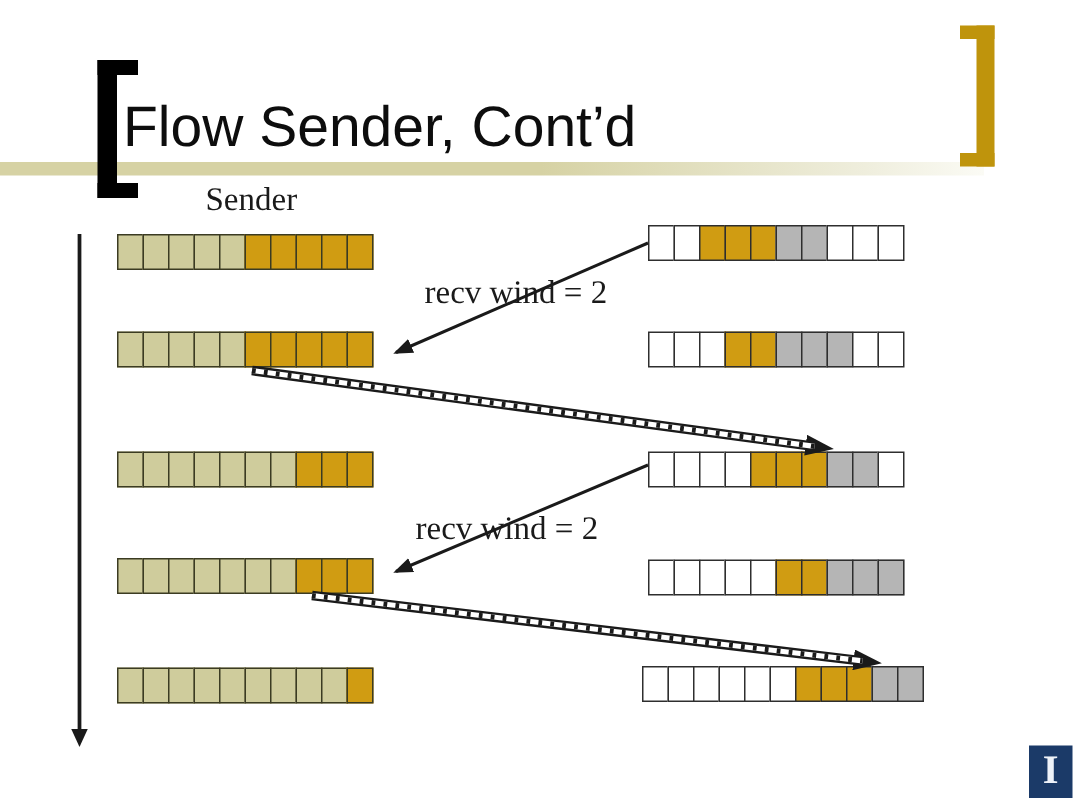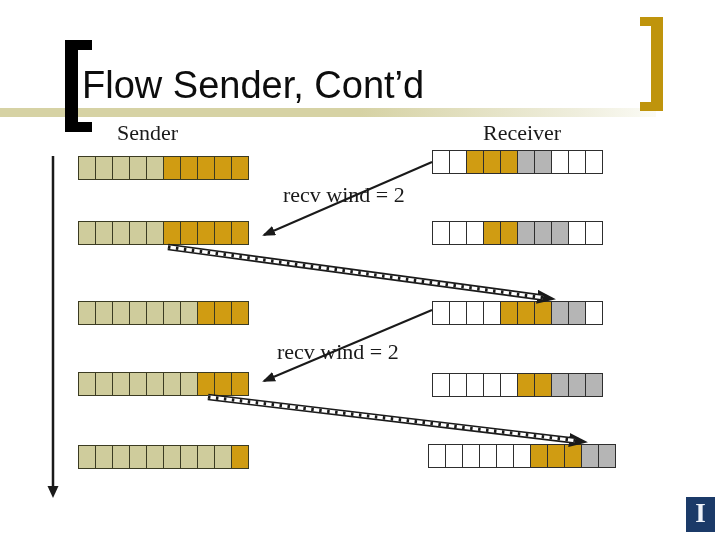--- a/index.html
+++ b/index.html
@@ -7,21 +7,21 @@
          font-family:"Liberation Serif", serif;}
   .band{position:absolute;left:0;top:108px;width:656px;height:9px;
         background:linear-gradient(to right,#d6d2a4 0%,#d6d2a4 55%,#efeedd 88%,#fbfbf5 100%);}
   .bracket-left{position:absolute;left:65px;top:40px;width:27px;height:92px;box-sizing:border-box;
         border-left:13px solid #000;border-top:10px solid #000;border-bottom:10px solid #000;}
   .bracket-right{position:absolute;left:640px;top:17px;width:23px;height:94px;box-sizing:border-box;
         border-right:12px solid #bf940c;border-top:9px solid #bf940c;border-bottom:9px solid #bf940c;}
   .title{position:absolute;left:82px;top:64px;margin:0;font-family:"Liberation Sans",sans-serif;
         font-size:38px;font-weight:400;color:#0d0d0d;letter-spacing:0px;white-space:nowrap;}
   .side-label{position:absolute;font-size:22px;color:#1a1a1a;white-space:nowrap;}
-  .sender-pos{left:117px;top:120px;}
+  .sender-pos{left:137px;top:120px;}
   .receiver-pos{left:483px;top:120px;}
   .wind-label{position:absolute;font-size:22px;color:#1a1a1a;white-space:nowrap;}
   .wind1-pos{left:283px;top:182px;}
   .wind2-pos{left:277px;top:339px;}
   .row{position:absolute;display:flex;}
   .cell{width:18px;height:24px;box-sizing:border-box;border:1px solid #2e2e1e;margin-left:-1px;}
   .cell:first-child{margin-left:0;}
   .sender-row .cell{border-color:#3b3b22;}
   .receiver-row .cell{border-color:#2e2e2e;}
   .overlay{position:absolute;left:0;top:0;width:720px;height:540px;pointer-events:none;}
@@ -35,21 +35,20 @@
 
 <div class="slide">
 
   <div class="band"></div>
   <div class="bracket-left"></div>
   <div class="bracket-right"></div>
 
   <h1 class="title">Flow Sender, Cont’d</h1>
 
   <div class="side-label sender-pos">Sender</div>
-  <div class="side-label receiver-pos">Receiver</div>
 
   <div class="row sender-row" style="left:78px;top:156px;">
       <div class="cell" style="background: rgb(207, 204, 156);"></div>
       <div class="cell" style="background: rgb(207, 204, 156);"></div>
       <div class="cell" style="background: rgb(207, 204, 156);"></div>
       <div class="cell" style="background: rgb(207, 204, 156);"></div>
       <div class="cell" style="background: rgb(207, 204, 156);"></div>
       <div class="cell" style="background: rgb(208, 156, 18);"></div>
       <div class="cell" style="background: rgb(208, 156, 18);"></div>
       <div class="cell" style="background: rgb(208, 156, 18);"></div>

